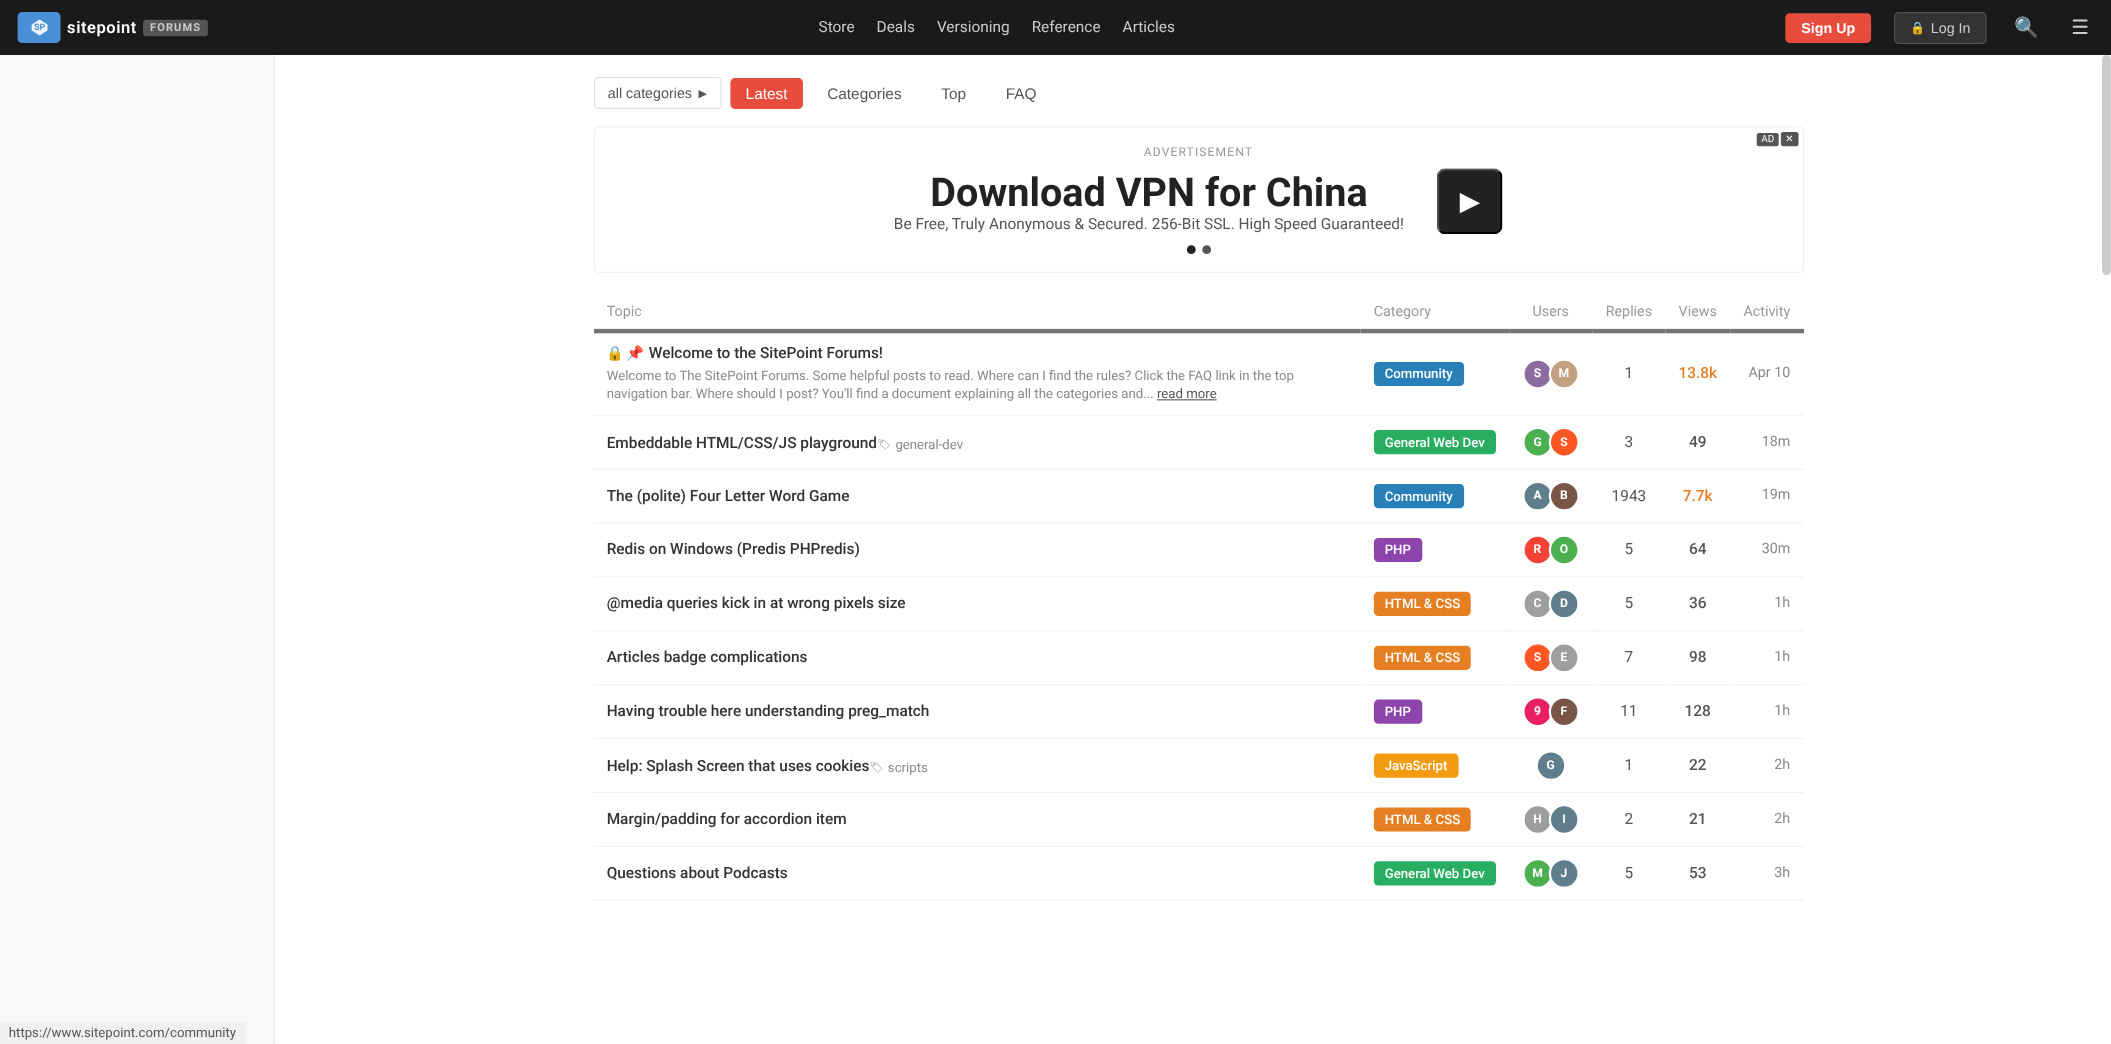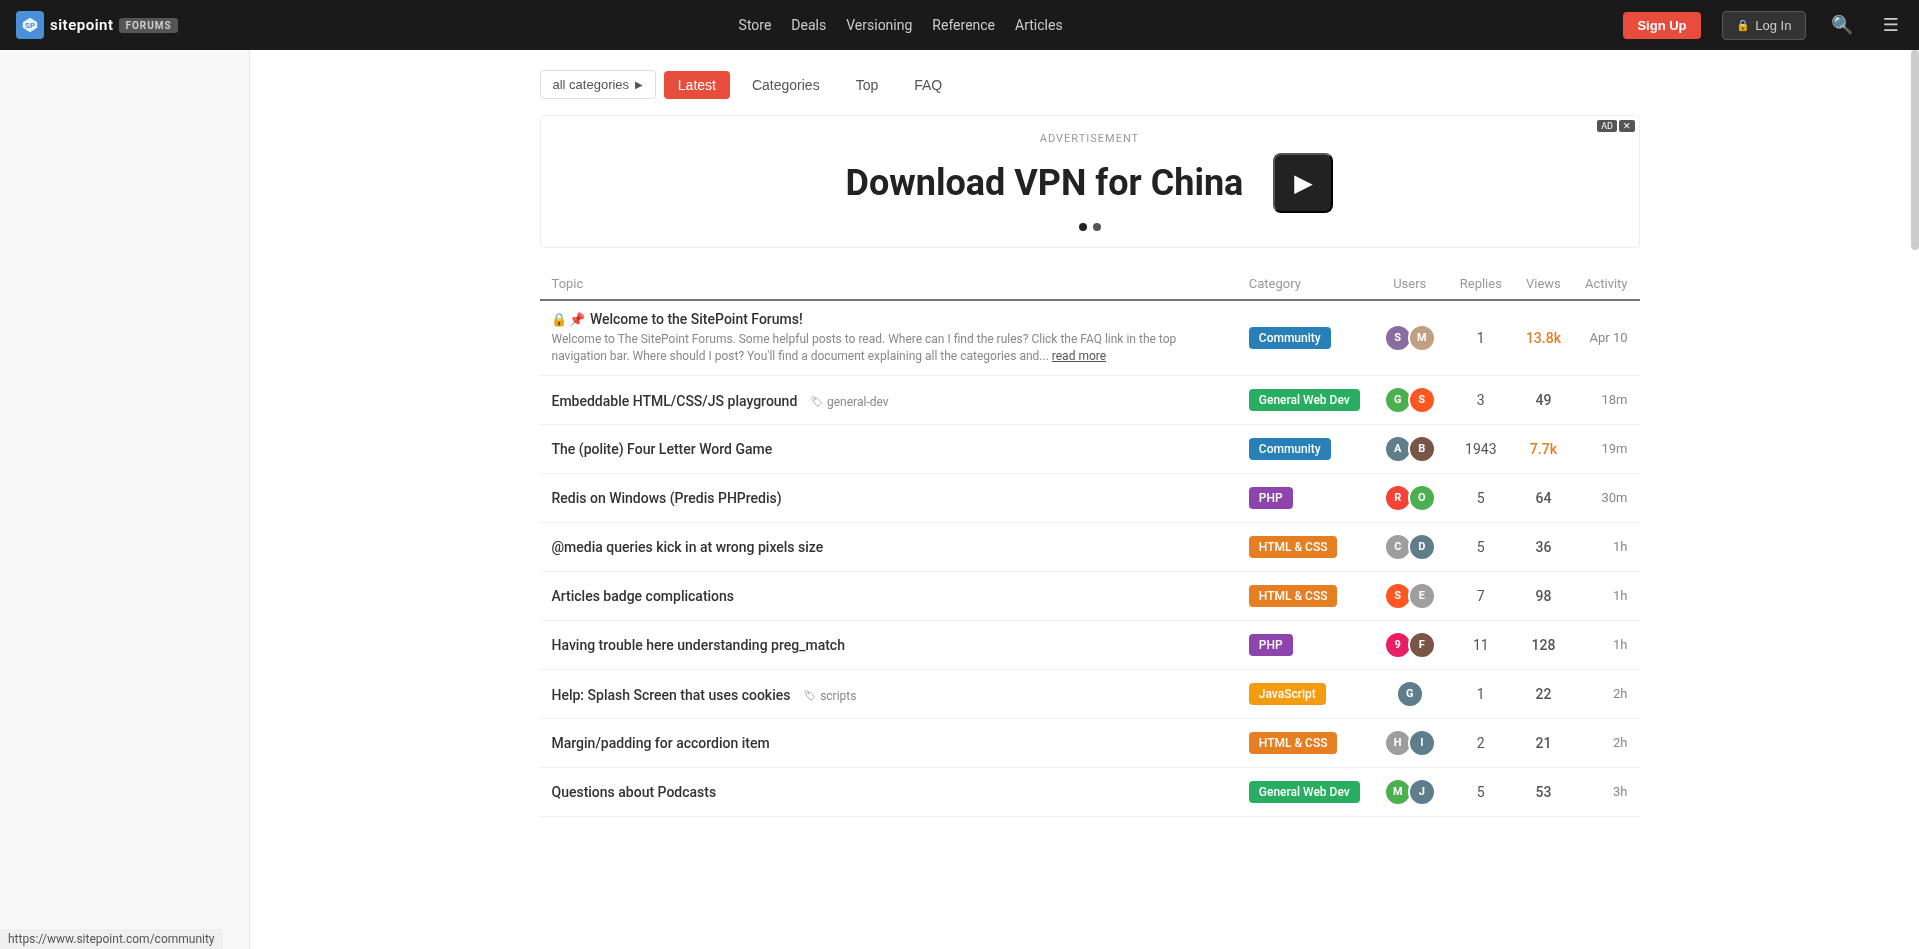--- a/index.html
+++ b/index.html
@@ -12,21 +12,21 @@
       display: flex;
       align-items: center;
       justify-content: space-between;
       padding: 0 16px;
       position: fixed;
       top: 0; left: 0; right: 0;
       z-index: 100;
     }
     .header-left { display: flex; align-items: center; gap: 8px; }
     .logo { display: flex; align-items: center; gap: 6px; color: #fff; text-decoration: none; }
-    .logo-icon { width: 28px; height: 28px; background: #4a90d9; border-radius: 4px; display: flex; align-items: center; justify-content: center; }
+    .logo-icon { width: 39px; height: 28px; background: #4a90d9; border-radius: 4px; display: flex; align-items: center; justify-content: center; }
     .logo-icon svg { width: 18px; height: 18px; fill: white; }
     .logo-text { color: #fff; font-size: 15px; font-weight: 600; letter-spacing: 0.5px; }
     .forums-badge { background: #555; color: #ccc; font-size: 10px; font-weight: 700; padding: 2px 6px; border-radius: 3px; letter-spacing: 1px; text-transform: uppercase; }
     .header-nav { display: flex; align-items: center; gap: 20px; }
     .header-nav a { color: #ccc; text-decoration: none; font-size: 14px; }
     .header-actions { display: flex; align-items: center; gap: 21px; }
     .btn-signup { background: #e74c3c; color: #fff; padding: 6px 14px; border-radius: 4px; font-size: 13px; font-weight: 600; border: none; cursor: pointer; }
     .btn-login { background: #333; color: #ccc; padding: 6px 14px; border-radius: 4px; font-size: 13px; border: 1px solid #555; cursor: pointer; display: flex; align-items: center; gap: 5px; }
     .btn-login::before { content: "🔒"; font-size: 11px; }
     .header-icon-btn { background: none; border: none; color: #ccc; cursor: pointer; font-size: 18px; padding: 4px; }
@@ -48,29 +48,29 @@
     .ad-text h2 { font-size: 36px; font-weight: 700; color: #222; }
     .ad-text p { font-size: 14px; color: #555; }
     .ad-btn { width: 60px; height: 60px; background: #222; border-radius: 8px; display: flex; align-items: center; justify-content: center; cursor: pointer; }
     .ad-btn span { color: #fff; font-size: 24px; }
     .ad-dots { display: flex; gap: 6px; justify-content: center; margin-top: 10px; }
     .ad-dot { width: 8px; height: 8px; border-radius: 50%; background: #555; }
     .ad-dot.active { background: #222; }
 
     
     .topics-table { width: 100%; border-collapse: collapse; }
-    .topics-table th { text-align: left; padding: 8px 12px; color: #999; font-weight: 400; font-size: 13px; border-bottom: 2px solid #737373; }
+    .topics-table th { text-align: left; padding: 8px 12px; color: #999; font-weight: 400; font-size: 13px; border-bottom: 4px solid #737373; }
     .topics-table th.right { text-align: right; }
     .topics-table th.center { text-align: center; }
     .topics-table td { padding: 10px 12px; border-bottom: 1px solid #f0f0f0; vertical-align: middle; }
 
     .topic-title { font-size: 14px; color: #333; font-weight: 500; text-decoration: none; }
     .topic-excerpt { font-size: 12px; color: #888; margin-top: 4px; line-height: 1.4; }
     .topic-excerpt a { color: #555; text-decoration: underline; }
-    .topic-tag { display: inline-flex; align-items: center; gap: 4px; color: #888; font-size: 12px; margin-top: 4px; padding-left: 13px; }
+    .topic-tag { display: inline-flex; align-items: center; gap: 4px; color: #888; font-size: 12px; margin-top: 4px; }
     .topic-tag::before { content: "🏷"; font-size: 10px; }
 
     .category-badge { display: inline-block; padding: 4px 10px; border-radius: 4px; color: #fff; font-size: 12px; font-weight: 500; white-space: nowrap; }
     .cat-community { background: #2980b9; }
     .cat-general-web { background: #27ae60; }
     .cat-php { background: #8e44ad; }
     .cat-html-css { background: #e67e22; }
     .cat-javascript { background: #f39c12; }
 
     .users-cell { display: flex; align-items: center; gap: -4px; }
@@ -146,20 +146,21 @@
 
   <div class="ad-container ad-wrapper">
     <div class="ad-corner-badges">
       <span class="badge-small">AD</span>
       <span class="badge-small">✕</span>
     </div>
     <div class="ad-label">ADVERTISEMENT</div>
     <div class="ad-content">
       <div class="ad-text">
         <h2>Download VPN for China</h2>
+        <p>Be Free, Truly Anonymous &amp; Secured. 256-Bit SSL. High Speed Guaranteed!</p>
       </div>
       <button class="ad-btn">
         <span>▶</span>
       </button>
     </div>
     <div class="ad-dots">
       <div class="ad-dot active"></div>
       <div class="ad-dot"></div>
     </div>
   </div>

